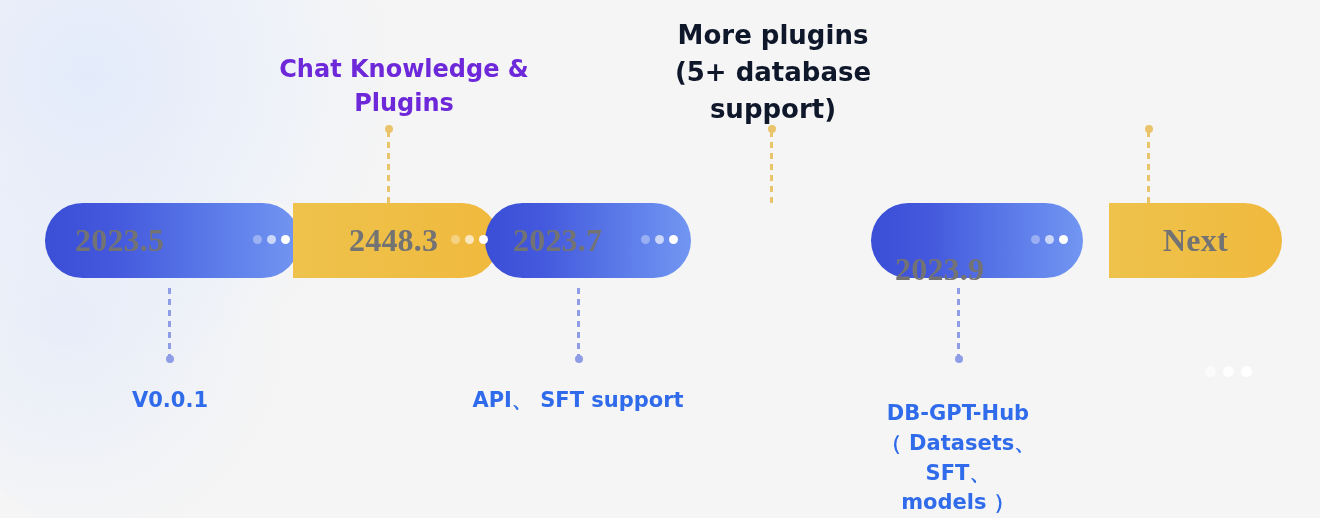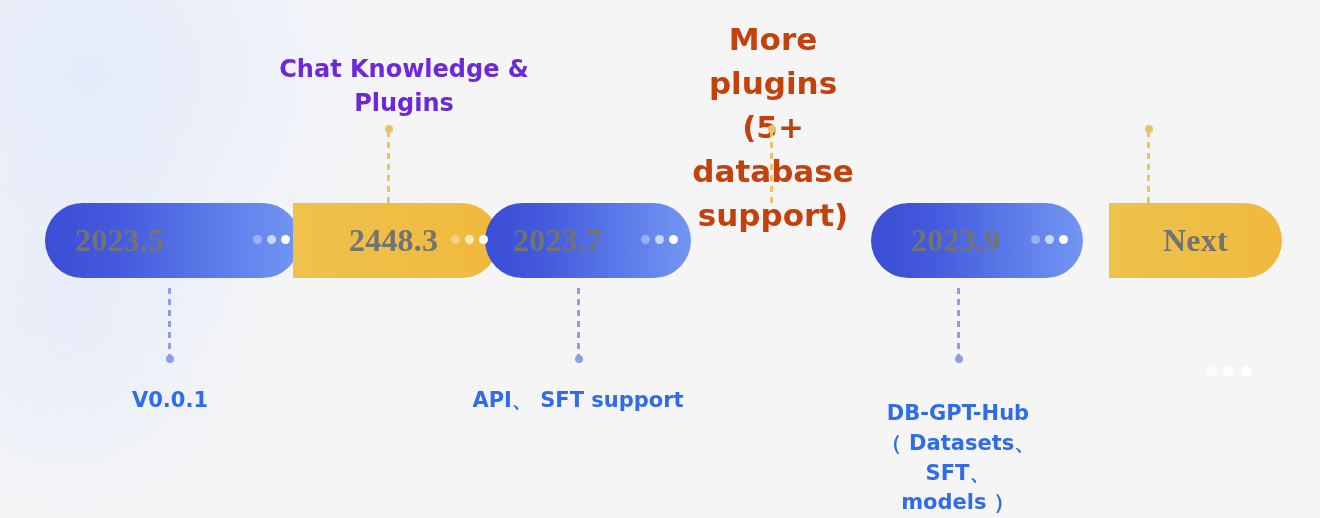--- a/index.html
+++ b/index.html
@@ -166,22 +166,22 @@
     text-align: center;
     white-space: pre-line;
     line-height: 1.42;
     font-weight: 700;
   }
   .label.top-dark {
     color: #6d28d9;
     font-size: 24px;
   }
   .label.top-gold {
-    color: #c2410c;
-    font-size: 31px;
+    color: #0f172a;
+    font-size: 26px;
   }
   .label.top-red {
     color: #e02b21;
     font-size: 23px;
   }
   .label.bottom-blue {
     color: #2f6bea;
     font-size: 21px;
   }
 
@@ -265,21 +265,21 @@
         <i></i>
           <i></i>
           <i></i>
       </div>
     </div>
 
 
     <div class="segment blue" style="left:826px; width:212px;">
       <div class="notch"></div>
       <div class="body"></div>
-      <div class="seg-label" style="left:40px;">2023.9</div>
+      <div class="seg-label" style="left:24px;margin-top:29px;">2023.9</div>
       <div class="seg-dots" style="left:160px;">
         <i></i>
           <i></i>
           <i></i>
       </div>
     </div>
 
     <div class="segment gold flat-left" style="left:1030px; width:173px;margin-left:34px;">
       <div class="body"></div>
       <div class="seg-label" style="left:54px;">Next</div>

